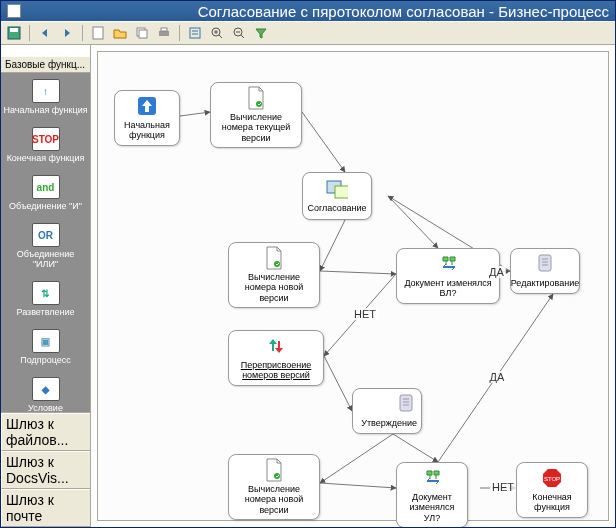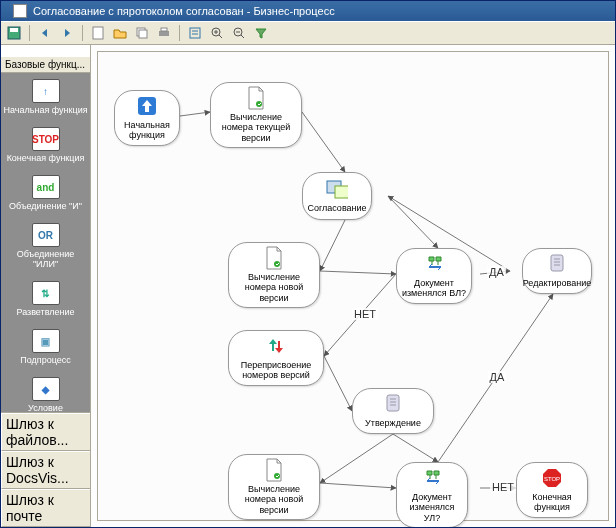--- a/index.html
+++ b/index.html
@@ -1,34 +1,34 @@
 <!DOCTYPE html>
 <html><head>
 <meta charset="utf-8">
 <style>
   * { box-sizing: border-box; margin: 0; padding: 0; }
   body { font-family: Tahoma, Arial, sans-serif; font-size: 11px; background: #ece9d8; width: 616px; height: 528px; overflow: hidden; }
   .window { width: 616px; height: 528px; border: 1px solid #0a246a; display: flex; flex-direction: column; }
-  .titlebar { background: linear-gradient(#3a6ea5,#2a5a95); color: #fff; padding: 3px 12px; display: flex; align-items: center; gap: 6px; font-size: 11px; height: 20px; }
+  .titlebar { background: linear-gradient(#3a6ea5,#2a5a95); color: #fff; padding: 3px 6px; display: flex; align-items: center; gap: 6px; font-size: 15px; height: 20px; justify-content: space-between; }
   .titlebar .app-icon { width: 14px; height: 14px; background: #fff; border: 1px solid #888; }
   .toolbar { background: #ece9d8; border-top: 1px solid #fff; border-bottom: 1px solid #aca899; padding: 2px 4px; display: flex; gap: 4px; align-items: center; height: 24px; }
   .tb-btn { width: 18px; height: 18px; border: 1px solid transparent; display: flex; align-items: center; justify-content: center; border-radius: 2px; }
   .tb-sep { width: 1px; height: 16px; background: #aca899; margin: 0 2px; }
   .body { flex: 1; display: flex; overflow: hidden; }
   .sidebar { width: 90px; background: #fff; border-right: 1px solid #aca899; display: flex; flex-direction: column; }
   .palette-header { font-size: 10px; padding: 2px 4px; background: #ece9d8; border-bottom: 1px solid #aca899; margin-top: 12px; }
   .palette-scroll { flex: 1; overflow-y: auto; background: #8e8e8e; }
   .palette-item { display: flex; flex-direction: column; align-items: center; padding: 6px 2px; color: #fff; font-size: 9px; text-align: center; gap: 2px; }
   .palette-item .pi-icon { width: 28px; height: 24px; background: #fff; border: 1px solid #555; border-radius: 2px; display:flex; align-items:center; justify-content:center; font-size: 10px; font-weight:bold; color:#333; }
   .side-bottom { border-top: 1px solid #aca899; }
   .side-btn { background: #ece9d8; border: 1px solid #fff; border-bottom: 1px solid #aca899; border-right: none; padding: 2px 4px; font-size: 14px; text-align: left; }
   .canvas-wrap { flex: 1; position: relative; background: #fdfdfd; overflow: hidden; }
   .canvas { position: absolute; inset: 6px; border: 1px solid #aca899; background-color:#fcfcfc; background-image: radial-gradient(#ccc 0.5px, transparent 0.5px); background-size: 10px 10px; }
   svg.edges { position: absolute; inset: 0; width: 100%; height: 100%; pointer-events: none; }
-  .node { position: absolute; background: #fff; border: 1px solid #999; border-radius: 19px; box-shadow: 1px 1px 2px rgba(0,0,0,.15); display: flex; flex-direction: column; align-items: center; justify-content: center; padding: 4px; font-size: 9px; text-align: center; line-height: 1.15; }
+  .node { position: absolute; background: #fff; border: 1px solid #999; border-radius: 8px; box-shadow: 1px 1px 2px rgba(0,0,0,.15); display: flex; flex-direction: column; align-items: center; justify-content: center; padding: 4px; font-size: 9px; text-align: center; line-height: 1.15; }
   .node .n-icon { width: 22px; height: 22px; margin-bottom: 3px; display:flex; align-items:center; justify-content:center; }
   .edge-label { position: absolute; font-size: 11px; color: #333; background: rgba(255,255,255,0.8); padding: 0 2px; }
 </style>
 </head>
 <body>
 
 <div class="window">
 
   <div class="titlebar">
     <span class="app-icon"></span>
@@ -207,52 +207,52 @@
             <div class="n-icon">
               <svg width="22" height="26">
                 <path d="M4 2h10l4 4v18H4z" fill="#fff" stroke="#888"></path>
                 <path d="M14 2v4h4" fill="none" stroke="#888"></path>
                 <circle cx="14" cy="19" r="3" fill="#3a3"></circle>
                 <path d="M13 19l1 1 2-2" stroke="#fff" fill="none"></path>
               </svg>
             </div>
             <span>Вычисление номера новой версии</span>
           </div>
-          <div class="node" style="left: 298px; top: 196px; width: 76px; min-height: 52px;">
+          <div class="node" style="left: 298px; top: 196px; width: 104px; min-height: 52px;">
             <div class="n-icon">
               <svg width="24" height="22">
                 <path d="M6 4 h5 v4 h-5 z M13 4 h5 v4 h-5 z" fill="#6c6" stroke="#383"></path>
                 <path d="M9 8 v4 M15 8 v4" stroke="#383"></path>
                 <path d="M6 14 h12" stroke="#37c" stroke-width="2"></path>
                 <path d="M6 14 l3 -3 M18 14 l-3 3" stroke="#37c"></path>
               </svg>
             </div>
             <span>Документ изменялся ВЛ?</span>
           </div>
-          <div class="node" style="left: 412px; top: 196px; width: 70px; min-height: 46px; margin-left: 12px;">
+          <div class="node" style="left: 412px; top: 196px; width: 70px; min-height: 46px;">
             <div class="n-icon">
               <svg width="20" height="22">
                 <rect x="4" y="2" width="12" height="16" rx="2" fill="#dde" stroke="#99a"></rect>
                 <line x1="7" y1="6" x2="13" y2="6" stroke="#99a"></line>
                 <line x1="7" y1="9" x2="13" y2="9" stroke="#99a"></line>
                 <line x1="7" y1="12" x2="13" y2="12" stroke="#99a"></line>
               </svg>
             </div>
             <span>Редактирование</span>
           </div>
-          <div class="node" style="left: 130px; top: 278px; width: 96px; min-height: 52px;">
+          <div class="node" style="left: 130px; top: 278px; width: 96px; min-height: 52px; text-decoration: underline;">
             <div class="n-icon">
               <svg width="22" height="22">
                 <path d="M8 4 L4 9 h3 v7 h2 V9 h3 z" fill="#2a8"></path>
                 <path d="M14 18 L18 13 h-3 V6 h-2 v7 h-3 z" fill="#d33"></path>
               </svg>
             </div>
             <span>Переприсвоение номеров версий</span>
           </div>
-          <div class="node" style="left: 254px; top: 336px; width: 82px; min-height: 46px;">
+          <div class="node" style="left: 254px; top: 336px; width: 70px; min-height: 46px; align-items: flex-end;">
             <div class="n-icon">
               <svg width="20" height="22">
                 <rect x="4" y="2" width="12" height="16" rx="2" fill="#dde" stroke="#99a"></rect>
                 <line x1="7" y1="6" x2="13" y2="6" stroke="#99a"></line>
                 <line x1="7" y1="9" x2="13" y2="9" stroke="#99a"></line>
                 <line x1="7" y1="12" x2="13" y2="12" stroke="#99a"></line>
               </svg>
             </div>
             <span>Утверждение</span>
           </div>

